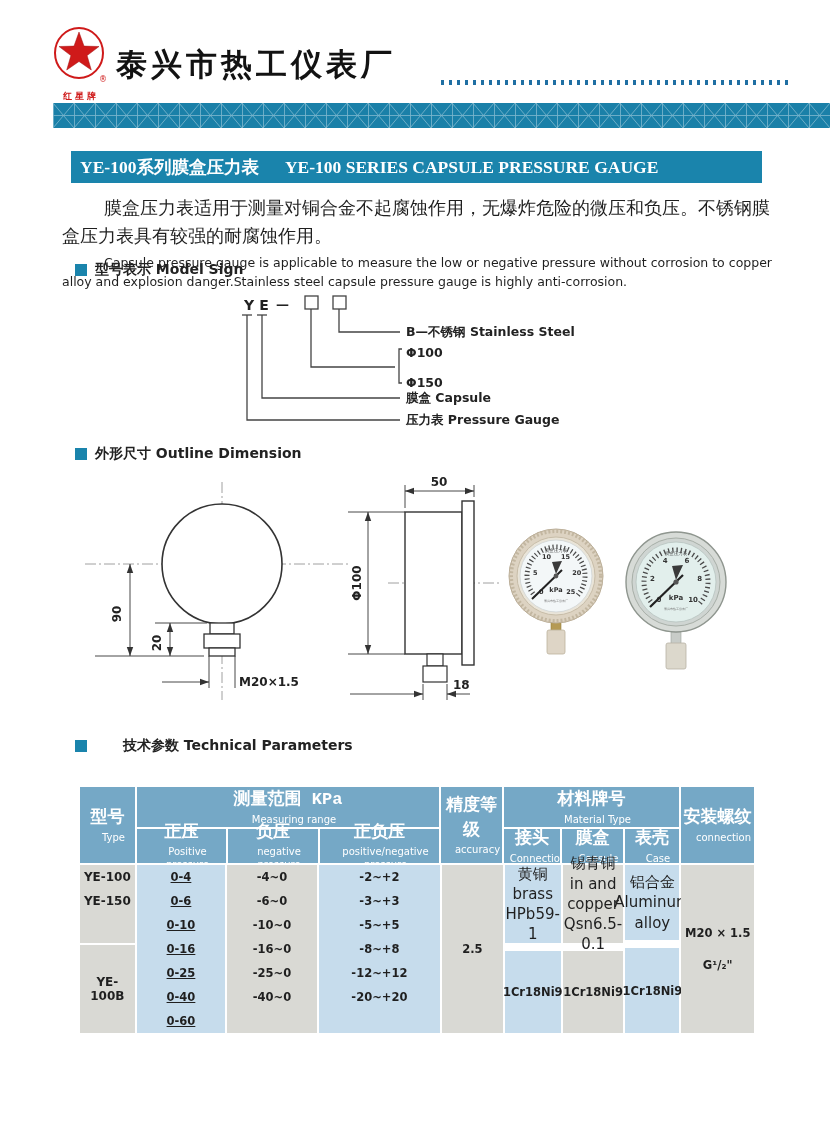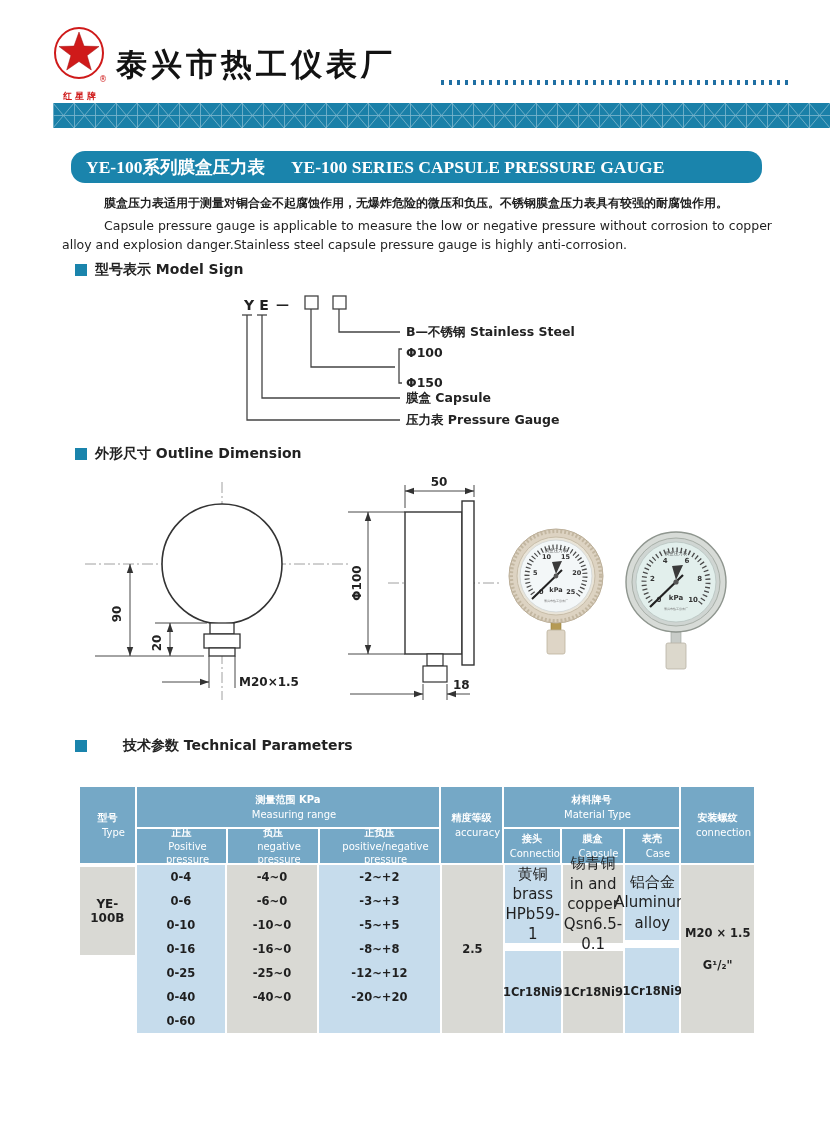--- a/index.html
+++ b/index.html
@@ -8,41 +8,41 @@
   
   .logo{position:absolute;left:50px;top:26px;width:62px;height:76px;text-align:center;}
   .brand-text{font-size:9px;font-weight:bold;color:#cf1a1a;letter-spacing:3px;margin-top:-2px;}
   .company{position:absolute;left:116px;top:44px;font-size:31px;font-weight:900;color:#121212;
            letter-spacing:4px;white-space:nowrap;}
   .dotline{position:absolute;left:441px;top:80px;width:347px;height:5px;
            background:repeating-linear-gradient(to right,#1f6fa3 0 3px,transparent 3px 8px);}
   .band{position:absolute;left:53px;top:103px;width:777px;height:25px;}
   
   .titlebar{position:absolute;left:71px;top:151px;width:691px;height:32px;background:#1a84ac;
-            display:flex;align-items:center;padding-left:15px;box-sizing:border-box;border-radius:14px;}
+            display:flex;align-items:center;padding-left:9px;box-sizing:border-box;}
   .titlebar span{color:#fff;font-family:"Liberation Serif","DejaVu Serif",serif;
                  font-weight:bold;font-size:17.5px;white-space:nowrap;}
   .titlebar .en{margin-left:26px;}
   
   .intro{position:absolute;left:62px;top:194px;width:710px;}
   .intro p{margin:0;text-indent:42px;line-height:1.55;}
-  .intro .zh{font-size:12px;font-weight:700;}
+  .intro .zh{font-size:18px;font-weight:400;}
   .intro .en{font-size:12.5px;font-weight:400;text-align:justify;margin-top:3px;}
   
   .sec{position:absolute;left:75px;display:flex;align-items:center;gap:8px;}
   .sec .sq{width:12px;height:12px;background:#1a84ac;flex:0 0 auto;}
   .sec .t{font-size:14px;font-weight:bold;color:#222;white-space:nowrap;}
   .svgblock{position:absolute;left:0;}
   
   .tbl{position:absolute;left:80px;top:787px;width:674px;}
   .thead{display:flex;gap:2px;height:76px;}
   .tbody{display:flex;gap:2px;height:168px;margin-top:2px;}
   .hcell{background:#75a8c6;color:#fff;display:flex;flex-direction:column;
          align-items:center;justify-content:center;box-sizing:border-box;text-align:center;}
-  .hcell .zh{font-size:10px;font-weight:bold;line-height:1.45;}
+  .hcell .zh{font-size:17px;font-weight:bold;line-height:1.45;font-family:Liberation Mono, monospace;}
   .hcell .en{font-size:10px;line-height:1.3;padding-left:12px;}
   .hgroup{display:flex;flex-direction:column;gap:2px;}
   .hgroup .grow{display:flex;gap:2px;height:34px;}
   .hgroup .topc{height:40px;}
   .hgroup .grow .hcell{height:34px;}
   .bcol{display:flex;flex-direction:column;}
   .vrow{height:24px;display:flex;align-items:center;justify-content:center;
         font-size:11.5px;font-weight:bold;}
   .blue{background:#c6dcec;}
   .gray{background:#d9d9d4;}
@@ -283,25 +283,29 @@
         </div>
       </div>
       <div class="hcell" style="width:73px;height:76px;">
         <div class="zh">安装螺纹</div>
         <div class="en">connection</div>
       </div>
     </div>
 
     <div class="tbody">
       <div class="bcol" style="width:55px;">
+        <div class="mcell gray typeA">
+          <div>YE-100</div>
+          <div>YE-150</div>
+        </div>
         <div class="mcell gray typeB">
           <div style="font-size:12px;font-weight:bold;">YE-100B</div>
         </div>
       </div>
-      <div class="bcol blue" style="width:89px;">
+      <div class="bcol blue" style="width:89px;text-decoration:underline;">
         <div class="vrow">0-4</div>
         <div class="vrow">0-6</div>
         <div class="vrow">0-10</div>
         <div class="vrow">0-16</div>
         <div class="vrow">0-25</div>
         <div class="vrow">0-40</div>
         <div class="vrow">0-60</div>
       </div>
       <div class="bcol gray" style="width:90px;">
         <div class="vrow">-4~0</div>

